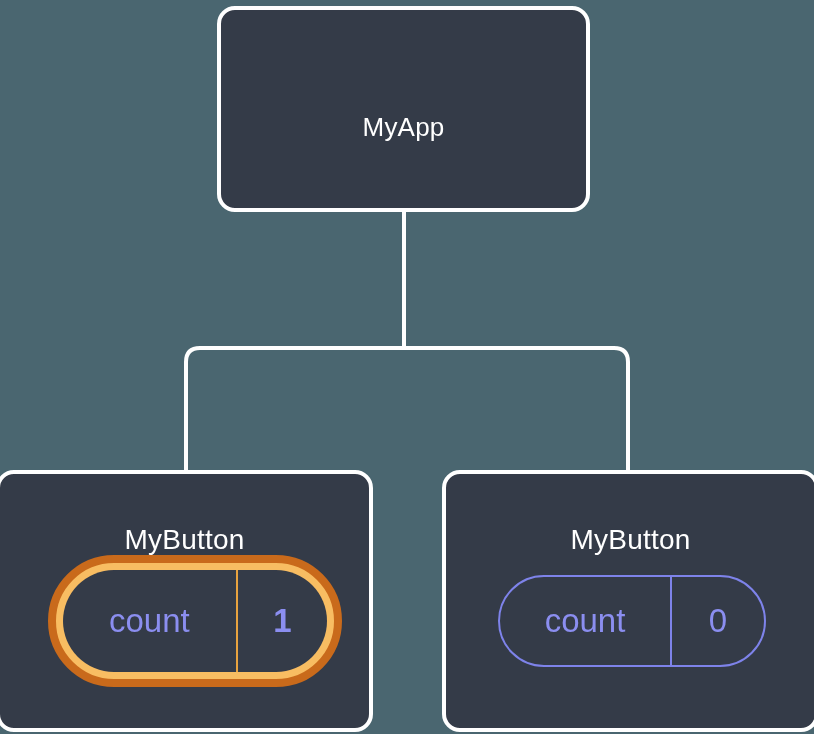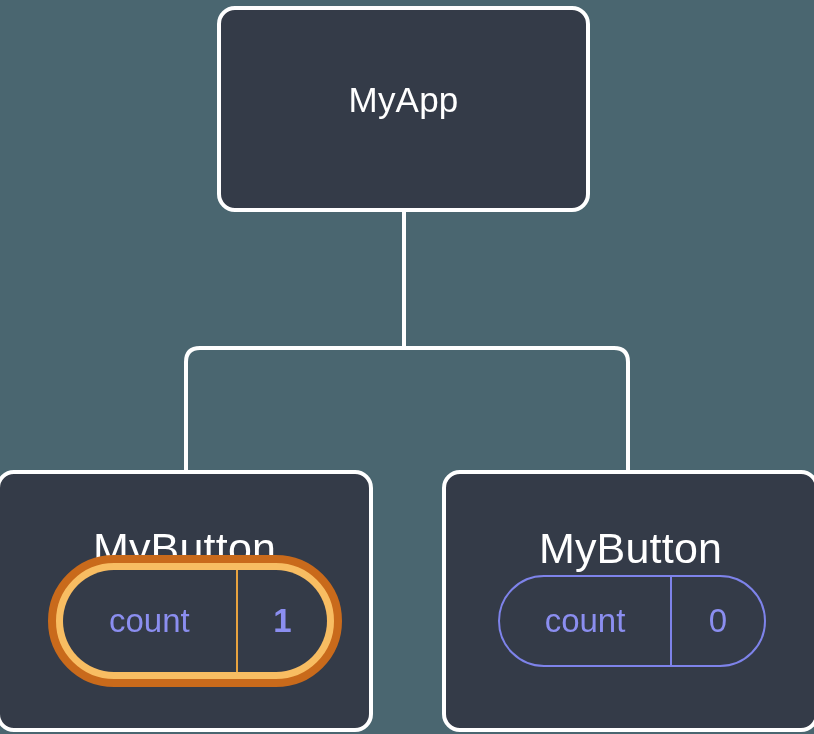--- a/index.html
+++ b/index.html
@@ -50,39 +50,39 @@
     white-space: nowrap;
   }
 
   #card-root {
     left: 217px;
     top: 6px;
     width: 373px;
     height: 206px;
   }
   #card-root .node-title {
-    top: 70px;
-    font-size: 35px;
+    top: 102px;
+    font-size: 26px;
   }
 
   #card-left {
     left: -4px;
     top: 470px;
     width: 377px;
     height: 262px;
   }
   #card-right {
     left: 442px;
     top: 470px;
     width: 377px;
     height: 262px;
   }
   .child-title {
     top: 50px;
-    font-size: 43px;
+    font-size: 28px;
   }
 
   
   .badge {
     position: absolute;
     display: flex;
     align-items: stretch;
     box-sizing: border-box;
     background: #343b48;
     justify-content: center;

